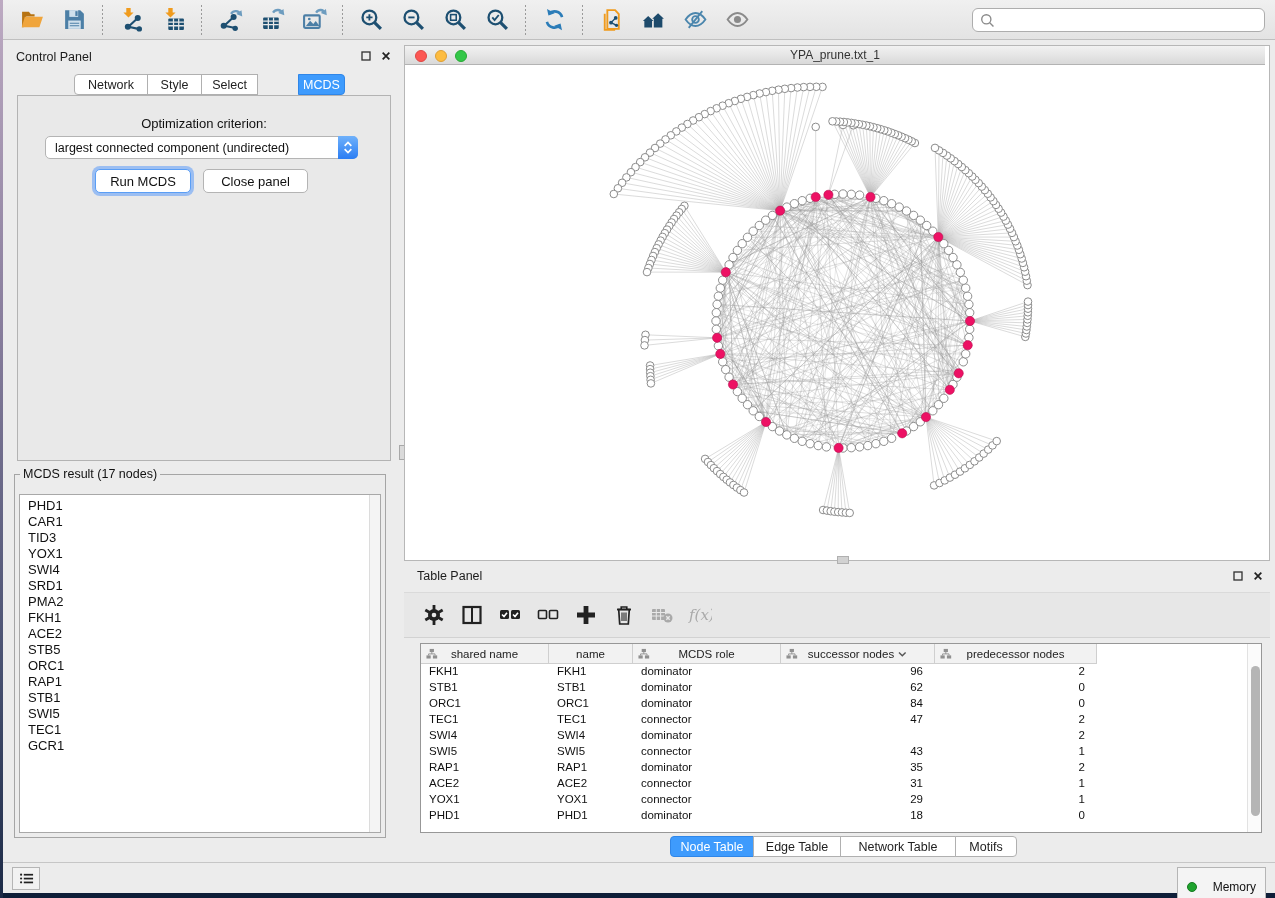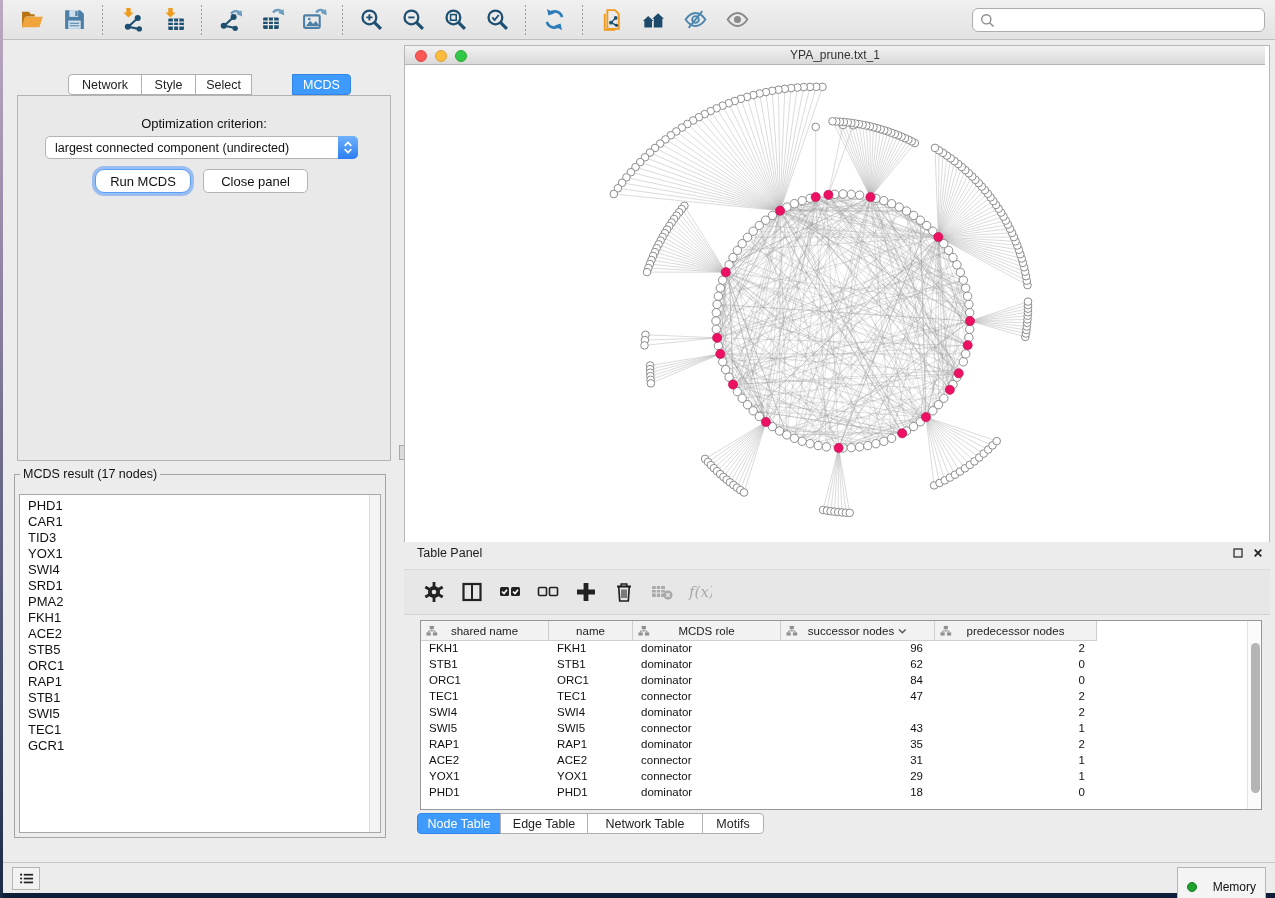--- a/index.html
+++ b/index.html
@@ -39,21 +39,21 @@
     background:#e9e9e9; border:1px solid #b3b3b3; }
   .opt-label { margin-top:20px; text-align:center; font-size:13px; color:#111; }
   .dropdown { position:absolute; left:27px; top:40px; width:313px; height:23px; background:#fff;
     border:1px solid #b4b4b4; border-radius:5px; display:flex; align-items:center; }
   .dd-text { flex:1; font-size:12.5px; color:#111; padding-left:9px; white-space:nowrap; overflow:hidden; }
   .dd-stepper { width:20px; height:23px; margin-right:-1px; border-radius:0 5px 5px 0;
     background:linear-gradient(#6fb1fb,#2b7df3); display:flex; align-items:center; justify-content:center; }
   .dd-stepper svg { width:12px; height:15px; }
   .cp-btn { position:absolute; top:73px; height:24px; background:#fff; border:1px solid #b4b4b4;
     border-radius:5px; font-size:13px; color:#111; font-family:"Liberation Sans",sans-serif; }
-  .btn-run { left:77px; width:96px; border-color:#5a9ef5; box-shadow:0 0 0 3px rgba(77,148,252,.5);border-radius:9px; }
+  .btn-run { left:77px; width:96px; border-color:#5a9ef5; box-shadow:0 0 0 3px rgba(77,148,252,.5); }
   .btn-close { left:185px; width:105px; }
   .mcds-box { position:absolute; left:6px; top:422px; width:372px; height:371px;
     border:1px solid #a5a5a5; background:#ececec; }
   .mcds-legend { font-size:12.5px; color:#111; padding:0 3px; margin-left:5px; }
   .mcds-inner { position:absolute; left:4px; right:4px; top:13px; bottom:4px;
     background:#fff; border:1px solid #a8a8a8; overflow:hidden; }
   .mcds-scroll { position:absolute; right:0; top:0; bottom:0; width:11px;
     background:#f4f4f4; border-left:1px solid #dcdcdc; }
   .mcds-item { font-size:13px; color:#111; line-height:16px; padding-left:8px; }
   .mcds-list { padding-top:3px; }
@@ -72,21 +72,21 @@
     background:linear-gradient(#f2f2f2,#d9d9d9); border-bottom:1px solid #b3b3b3; }
   .light { position:absolute; top:3.5px; width:12px; height:12px; border-radius:50%; }
   .light.red { left:10px; background:#fc5753; border:1px solid #df4744; }
   .light.yellow { left:30px; background:#fdbc40; border:1px solid #de9f34; }
   .light.green { left:50px; background:#33c748; border:1px solid #27aa35; }
   .net-title { position:absolute; top:2px; left:0; right:0; text-align:center;
     font-size:12px; color:#333; }
   .net-canvas { position:absolute; top:19px; left:0; width:864px; height:495px; background:#fff; }
 
   
-  .table-panel { position:absolute; left:401px; top:542px; width:866px; height:295px; background:#ececec; }
+  .table-panel { position:absolute; left:401px; top:565px; width:866px; height:295px; background:#ececec; }
   .tp-title { position:absolute; left:13px; top:4px; font-size:12.5px; color:#1c1c1c; }
   .tp-toolbar { position:absolute; top:27px; left:0; right:0; height:46px;
     background:#e7e7e7; border-top:1px solid #dadada; border-bottom:1px solid #d2d2d2;
     display:flex; align-items:center; padding-left:16px; }
   .tp-ic { width:28px; height:26px; margin-right:10px; display:flex; align-items:center; justify-content:center; }
   .tp-ic svg { width:24px; height:24px; }
   .tp-table { position:absolute; left:16px; top:78px; width:842px; height:190px;
     background:#fff; border:1px solid #979797; overflow:hidden; }
   .tp-thead { position:absolute; top:0; left:0; height:20px; display:flex;
     background:#f2f2f2; border-bottom:1px solid #cfcfcf; }
@@ -94,21 +94,21 @@
     font-size:11.5px; color:#222; display:flex; align-items:center; justify-content:center; gap:4px; }
   .th-cell .hier { position:absolute; left:5px; top:4px; width:12px; height:12px; }
   .tp-tbody { position:absolute; top:21px; left:0; right:14px; }
   .t-row { height:16px; display:flex; font-size:11.5px; color:#111; }
   .t-cell { overflow:hidden; white-space:nowrap; }
   .tp-scrollbar { position:absolute; right:0; top:0; bottom:0; width:14px;
     background:#fbfbfb; border-left:1px solid #e2e2e2; }
   .tp-thumb { position:absolute; left:2.5px; width:9px; top:22px; height:150px;
     background:#b5b5b5; border-radius:5px; }
   .tp-tabs { position:absolute; top:271px; left:0; right:0; height:21px;
-    display:flex; }
+    display:flex; justify-content:center; }
   .status-bar { position:absolute; left:0; top:862px; width:100%; height:31px;
     background:#ececec; border-top:1px solid #c6c6c6; }
   .sb-list-btn { position:absolute; left:9px; top:4px; width:28px; height:23px;
     background:#f2f2f2; border:1px solid #b5b5b5; display:flex; align-items:center; justify-content:center; }
   .sb-list-btn svg { width:17px; height:17px; }
   .sb-memory { position:absolute; right:9px; top:4px; height:40px; padding:8px 9px;
     background:#f4f4f4; border:1px solid #b5b5b5; display:flex; align-items:center; gap:16px;
     font-size:12px; color:#111; }
   .mem-dot { width:10px; height:10px; border-radius:50%; background:#1fa32e; border:1px solid #157a20; }
   .grayed { opacity:1; }
@@ -253,25 +253,36 @@
       <div class="search-wrap">
       <svg viewBox="0 0 20 20">
           <circle cx="8.6" cy="8.6" r="5.4" fill="none" stroke="#8a8a8a" stroke-width="1.6"></circle>
           <line x1="12.6" y1="12.6" x2="17" y2="17" stroke="#8a8a8a" stroke-width="1.6"></line>
         </svg>
       <input class="search-input" placeholder="" style="">
     </div>
   </div>
 
   <div class="control-panel">
+    <div class="cp-header">
+      <span class="cp-title">Control Panel</span>
+      <span class="win-icons">
+        <svg viewBox="0 0 18 18">
+            <rect x="3" y="3" width="12" height="12" fill="none" stroke="#333" stroke-width="2"></rect>
+          </svg>
+        <svg viewBox="0 0 18 18">
+            <path d="M4 4l10 10M14 4L4 14" stroke="#222" stroke-width="2.6"></path>
+          </svg>
+      </span>
+    </div>
     <div class="cp-tabs" id="cp-tabs">
         <div class="seg-tab first" style="width: 74px;">Network</div>
         <div class="seg-tab" style="width: 55px;">Style</div>
         <div class="seg-tab" style="width: 57px;">Select</div>
-        <div class="seg-tab last active" style="width: 59px; margin-left: 40px;">MCDS</div>
+        <div class="seg-tab last active" style="width: 47px; margin-left: 40px;">MCDS</div>
       </div>
     <div class="cp-content">
       <div class="opt-label">Optimization criterion:</div>
       <div class="dropdown">
         <span class="dd-text">largest connected component (undirected)</span>
         <span class="dd-stepper">
           <svg viewBox="0 0 14 18">
               <path d="M3 7l4-4 4 4" fill="none" stroke="#fff" stroke-width="2"></path>
               <path d="M3 11l4 4 4-4" fill="none" stroke="#fff" stroke-width="2"></path>
             </svg>

